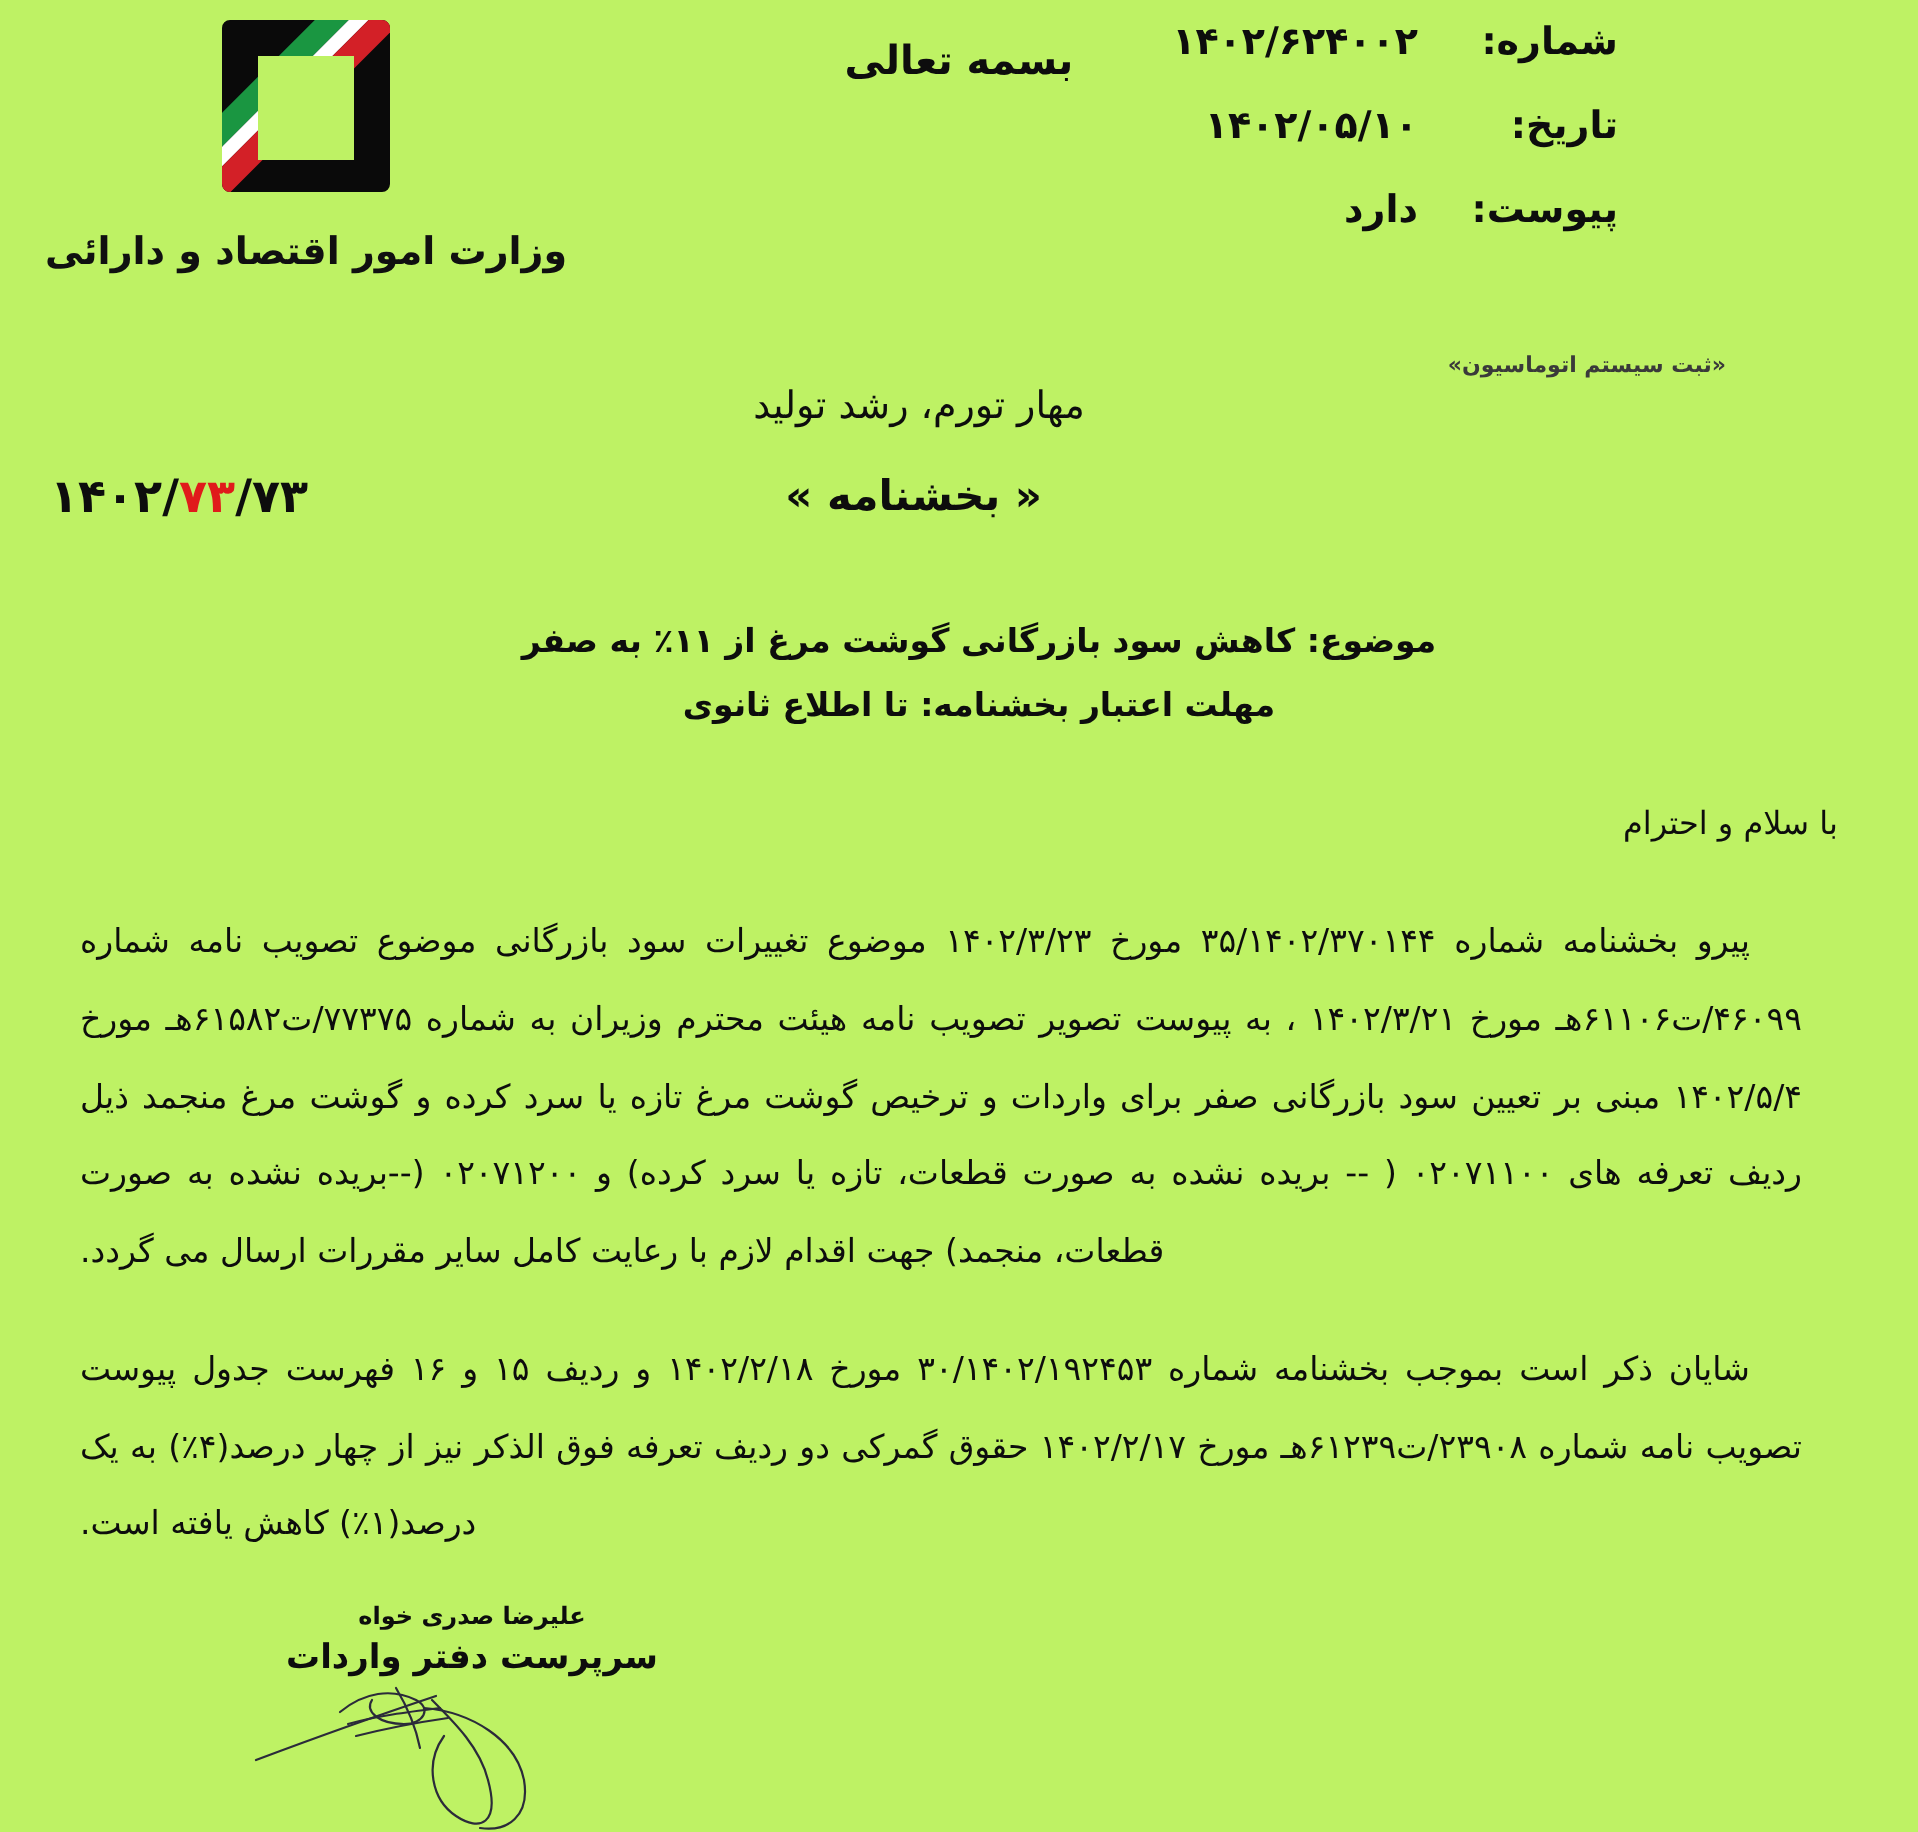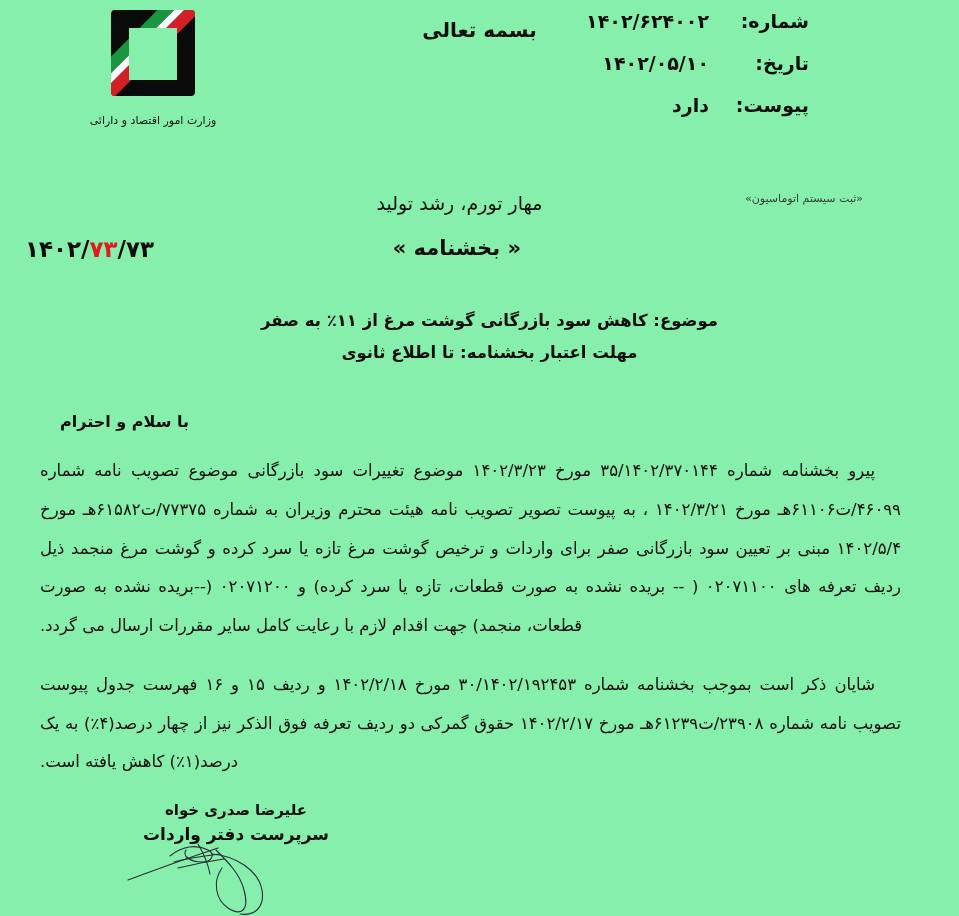--- a/index.html
+++ b/index.html
@@ -10,21 +10,21 @@
   }
   body {
     font-family: "DejaVu Sans", "Liberation Sans", sans-serif;
     color: #0d0d0d;
   }
   #page {
     position: relative;
     width: 959px;
     height: 916px;
     margin: 0 auto;
-    background: #86efac;
+    background: #bef264;
     overflow: hidden;
     direction: rtl;
   }
 
   
   .hdr-meta {
     position: absolute;
     top: 10px;
     right: 0;
     left: 660px;
@@ -44,24 +44,24 @@
   .meta-label {
     min-width: 74px;
     text-align: right;
     margin-left: 26px;
   }
   .meta-value {
     white-space: nowrap;
   }
   .automation-note {
     position: absolute;
-    top: 192px;
+    top: 176px;
     right: 96px;
     font-size: 11px;
-    font-weight: 400;
+    font-weight: 700;
     color: #3a3a3a;
     letter-spacing: -.2px;
   }
 
   .basmala {
     position: absolute;
     top: 18px;
     left: 0;
     right: 0;
     text-align: center;
@@ -88,22 +88,22 @@
     width: 270px;
     text-align: center;
   }
   .logo-mark {
     width: 104px;
     height: 100px;
     margin: 0 auto 8px auto;
     display: block;
   }
   .org-line {
-    font-size: 11px;
-    font-weight: 400;
+    font-size: 19px;
+    font-weight: 700;
     line-height: 1.55;
     color: #101010;
     white-space: nowrap;
   }
 
   
   .circ-row {
     position: absolute;
     top: 236px;
     left: 0;
@@ -142,27 +142,27 @@
   .subject-line {
     font-size: 16.5px;
     font-weight: 700;
     line-height: 1.95;
     white-space: nowrap;
   }
 
   
   .greeting {
     position: absolute;
-    top: 412px;
+    top: 402px;
     left: 40px;
     right: 40px;
-    text-align: left;
+    text-align: right;
     padding-left: 20px;
     font-size: 16px;
-    font-weight: 700;
+    font-weight: 400;
   }
   .body-block {
     position: absolute;
     top: 452px;
     right: 58px;
     left: 40px;
     text-align: justify;
     font-size: 16.5px;
     line-height: 2.35;
     font-weight: 400;
@@ -177,21 +177,21 @@
 
   
   .sign-block {
     position: absolute;
     top: 800px;
     left: 86px;
     width: 300px;
     text-align: center;
   }
   .sign-name {
-    font-size: 15px;
+    font-size: 12px;
     font-weight: 700;
     line-height: 1.45;
   }
   .sign-title {
     font-size: 17px;
     font-weight: 700;
     line-height: 1.45;
   }
   .sign-mark {
     position: absolute;

